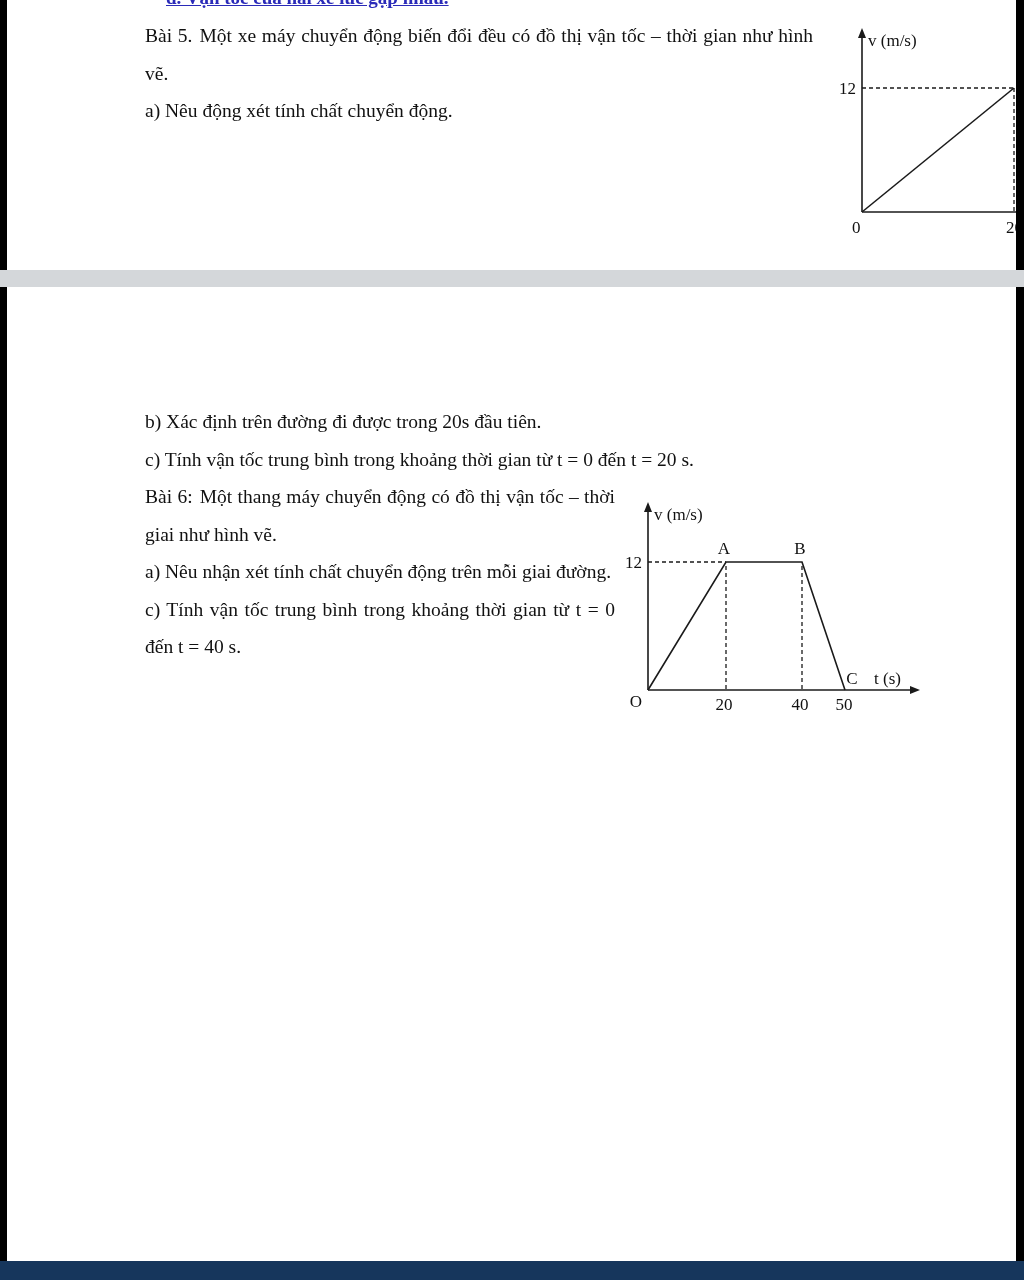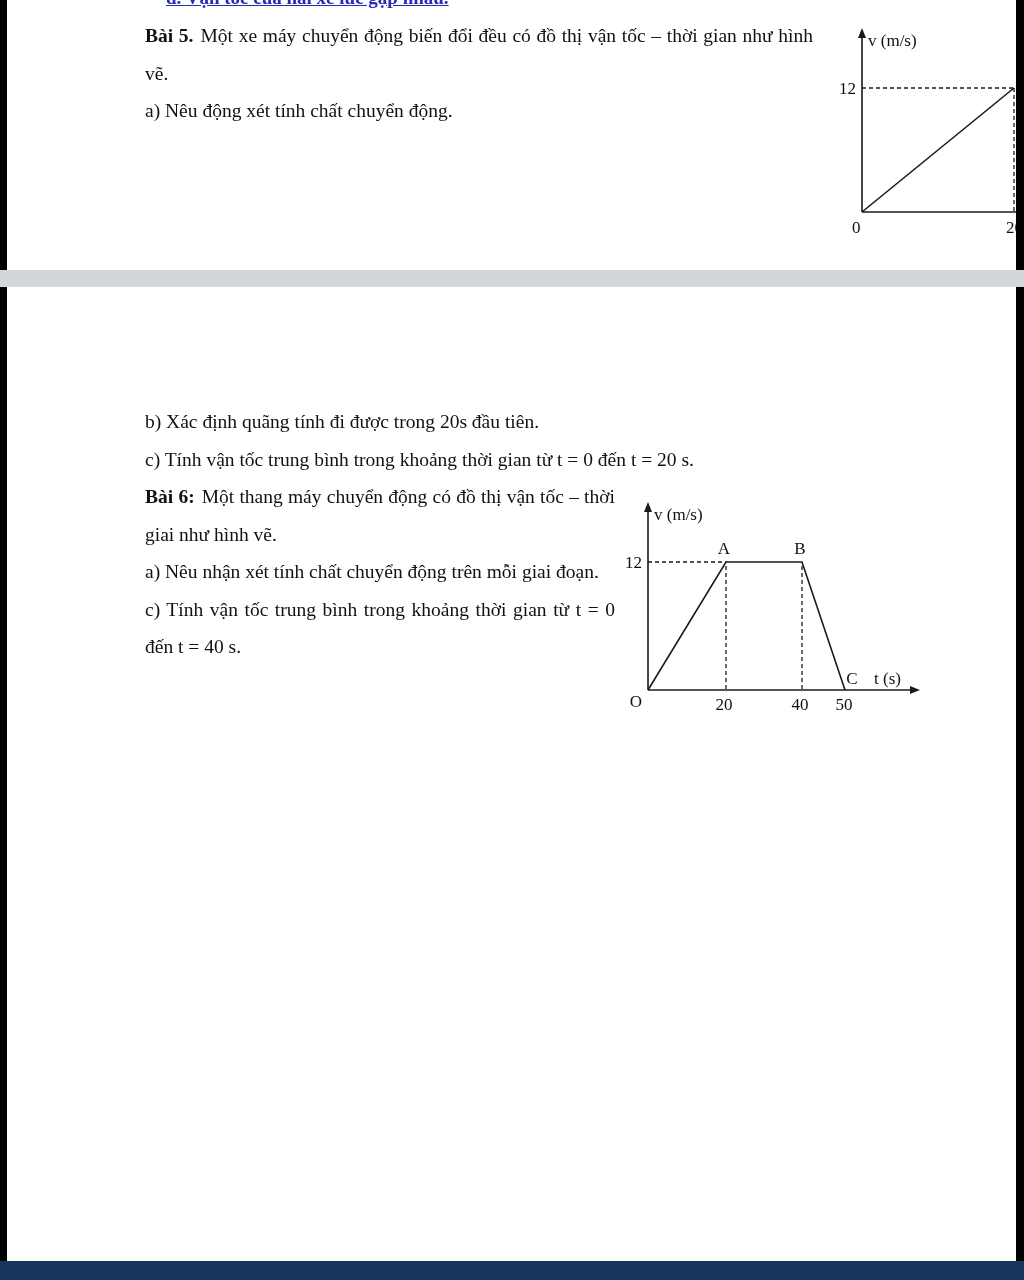--- a/index.html
+++ b/index.html
@@ -25,21 +25,21 @@
   .cropped-top .blue-link {
     display: block; margin-top: -13px;
     font-size: 19px; font-weight: bold;
     color: #2a2ab8; text-decoration: underline;
     white-space: nowrap;
   }
 
   .text-block { position: absolute; z-index: 1; }
   .para { font-size: 19.5px; line-height: 37.5px; }
   .justify { text-align: justify; }
-  .plabel { font-weight: bold; margin-right: 7px; }
+  .plabel { font-weight: normal; margin-right: 7px; }
 
   #sec1 { left: 145px; top: 17px; width: 668px; }
   #sec2 { left: 145px; top: 403px; width: 672px; }
   #sec2 .narrow { width: 470px; }
 
   .graph-wrap { position: absolute; z-index: 1; }
   #graph1-wrap { left: 826px; top: 26px; width: 198px; height: 215px; }
   #graph2-wrap { left: 616px; top: 500px; width: 320px; height: 220px; }
 
   svg text { font-family: "Liberation Serif", serif; font-size: 17px; fill: #111; }
@@ -75,25 +75,25 @@
       <text x="42" y="20">v (m/s)</text>
       <text x="30" y="68" text-anchor="end">12</text>
       <text x="26" y="207">0</text>
       <text x="180" y="207">20</text>
     </svg>
   </div>
 
   <div class="divider"></div>
 
   <div class="text-block" id="sec2">
-    <p class="para">b) Xác định quãng tính đi được trong 20s đầu tiên.</p>
+    <p class="para">b) Xác định trên đường đi được trong 20s đầu tiên.</p>
     <p class="para">c) Tính vận tốc trung bình trong khoảng thời gian từ t = 0 đến t = 20 s.</p>
     <div class="narrow">
       <p class="para justify"><span class="plabel">Bài 6:</span><span>Một thang máy chuyển động có đồ thị vận tốc – thời giai như hình vẽ.</span></p>
-      <p class="para justify">a) Nêu nhận xét tính chất chuyển động trên mỗi giai đoạn.</p>
+      <p class="para justify">a) Nêu nhận xét tính chất chuyển động trên mỗi giai đường.</p>
       <p class="para justify">c) Tính vận tốc trung bình trong khoảng thời gian từ t = 0 đến t = 40 s.</p>
     </div>
   </div>
 
   <div class="graph-wrap" id="graph2-wrap">
     <svg width="320" height="220" viewBox="0 0 320 220">
       <line class="ln" x1="32" y1="8" x2="32" y2="190"></line>
       <polygon class="arr" points="28,12 32,2 36,12"></polygon>
       <line class="ln" x1="32" y1="190" x2="298" y2="190"></line>
       <polygon class="arr" points="294,186 304,190 294,194"></polygon>

